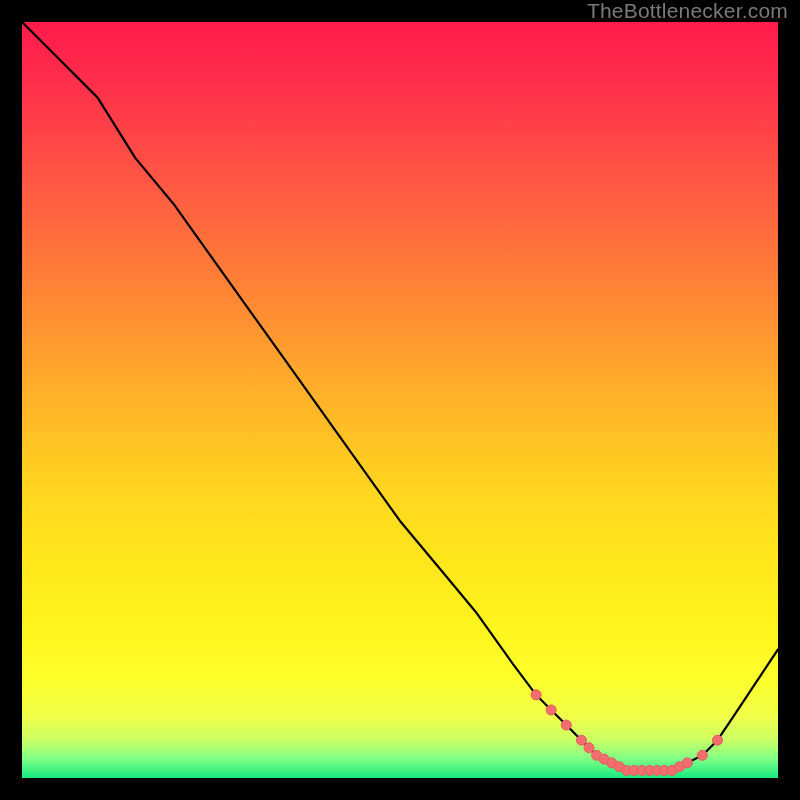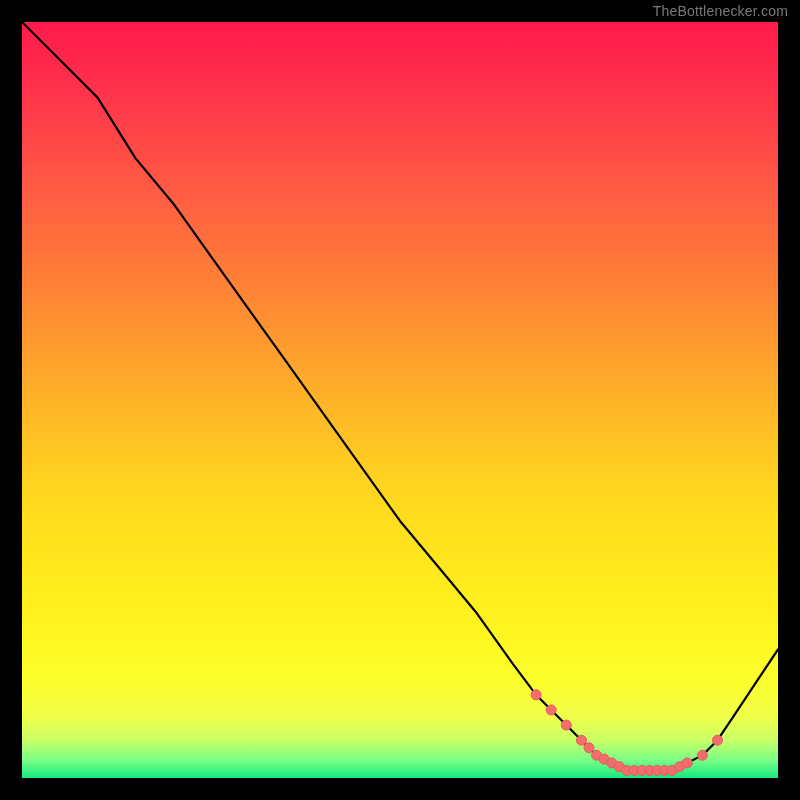--- a/index.html
+++ b/index.html
@@ -46,21 +46,21 @@
   }
   .curve-layer, .points-layer {
     position: absolute;
     inset: 0;
   }
   .watermark {
     position: absolute;
     top: 0;
     right: 12px;
     color: #7a7a7a;
-    font-size: 14px;
+    font-size: 21px;
     line-height: 22px;
     font-weight: 500;
     letter-spacing: 0.2px;
     user-select: none;
   }
 </style>
 </head>
 <body>
 
 <div class="stage">

